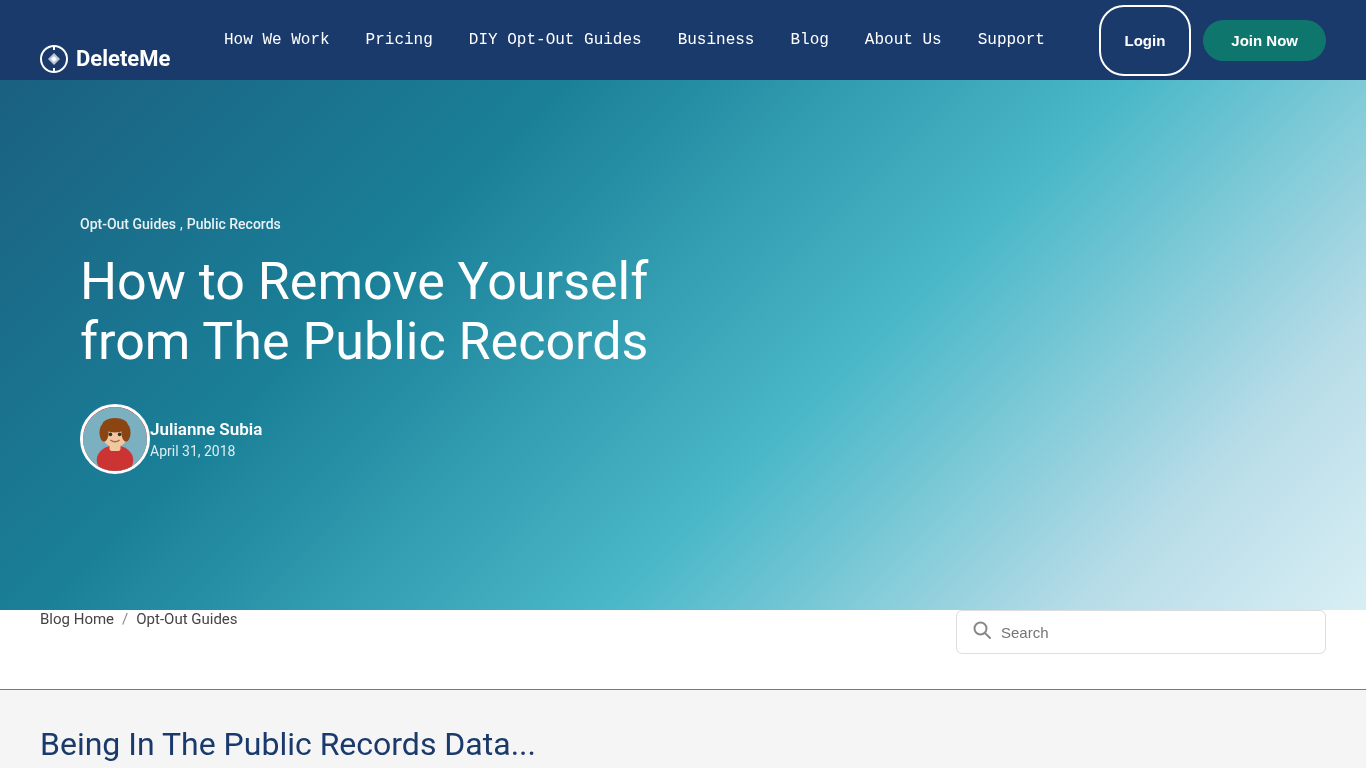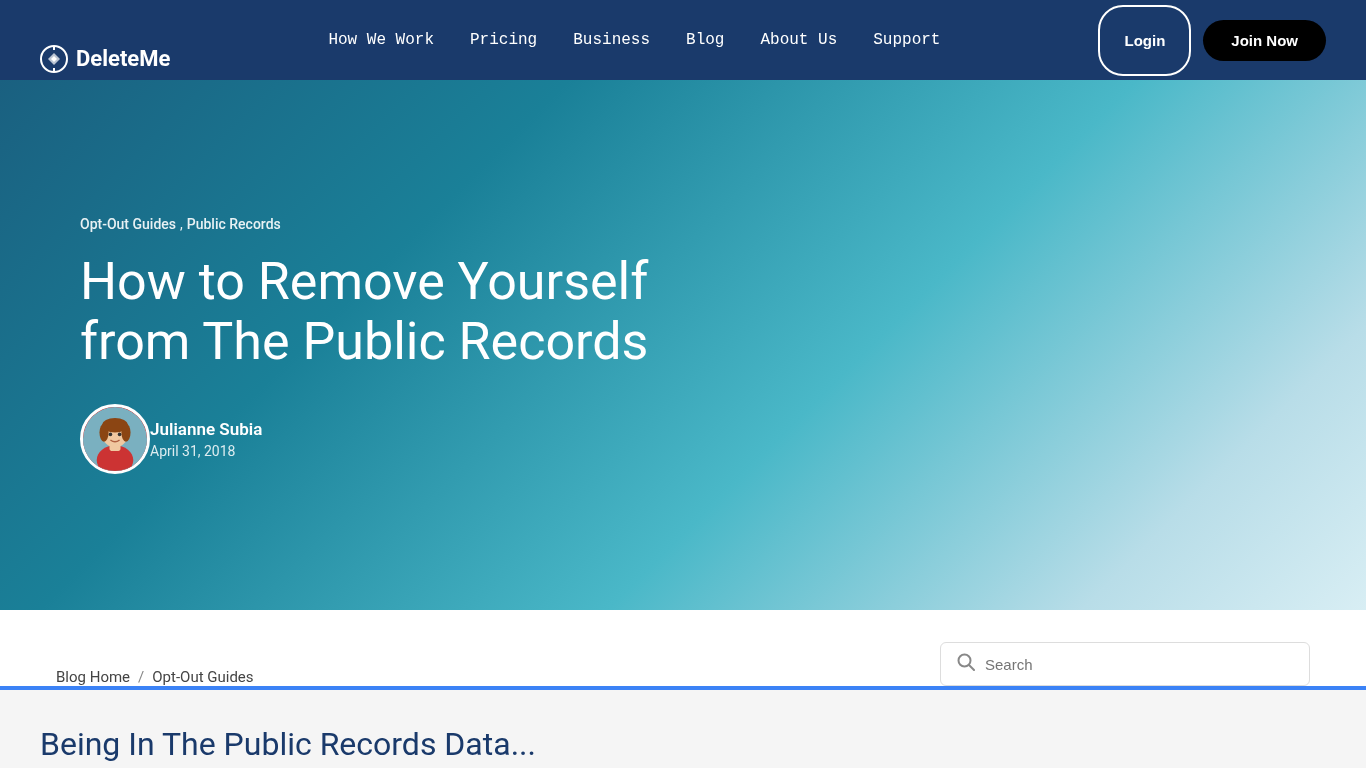--- a/index.html
+++ b/index.html
@@ -71,21 +71,21 @@
       color: white;
       padding: 25px 24px;
       border-radius: 25px;
       font-size: 15px;
       font-weight: 600;
       cursor: pointer;
       white-space: nowrap;
     }
 
     .btn-join {
-      background: #000000;
+      background: #0f766e;
       border: none;
       color: white;
       padding: 12px 28px;
       border-radius: 25px;
       font-size: 15px;
       font-weight: 700;
       cursor: pointer;
       white-space: nowrap;
     }
 
@@ -166,26 +166,26 @@
     }
 
     .author-date {
       color: rgba(255,255,255,0.85);
       font-size: 14px;
     }
 
     
     .breadcrumb-bar {
       background: white;
-      border-bottom: 4px solid #3b82f6;
+      border-bottom: 1px solid #3b82f6;
       height: 80px;
       display: flex;
-      align-items: flex-end;
+      align-items: flex-start;
       justify-content: space-between;
-      padding: 0 56px;
+      padding: 0 40px;
     }
 
     .breadcrumb {
       display: flex;
       align-items: center;
       gap: 8px;
     }
 
     .breadcrumb-link {
       color: #444;
@@ -255,20 +255,21 @@
       <path d="M11 14 L14 11 L17 14 L14 17 Z" fill="white"></path>
       <line x1="14" y1="1" x2="14" y2="5" stroke="white" stroke-width="2"></line>
       <line x1="14" y1="23" x2="14" y2="27" stroke="white" stroke-width="2"></line>
     </svg>
     <span>DeleteMe</span>
   </a>
 
   <nav>
     <a href="#">How We Work</a>
     <a href="#">Pricing</a>
+    <a href="#">DIY Opt-Out Guides</a>
     <a href="#">Business</a>
     <a href="#">Blog</a>
     <a href="#">About Us</a>
     <a href="#">Support</a>
   </nav>
 
   <div class="header-actions">
     <button class="btn-login">Login</button>
     <button class="btn-join">Join Now</button>
   </div>

